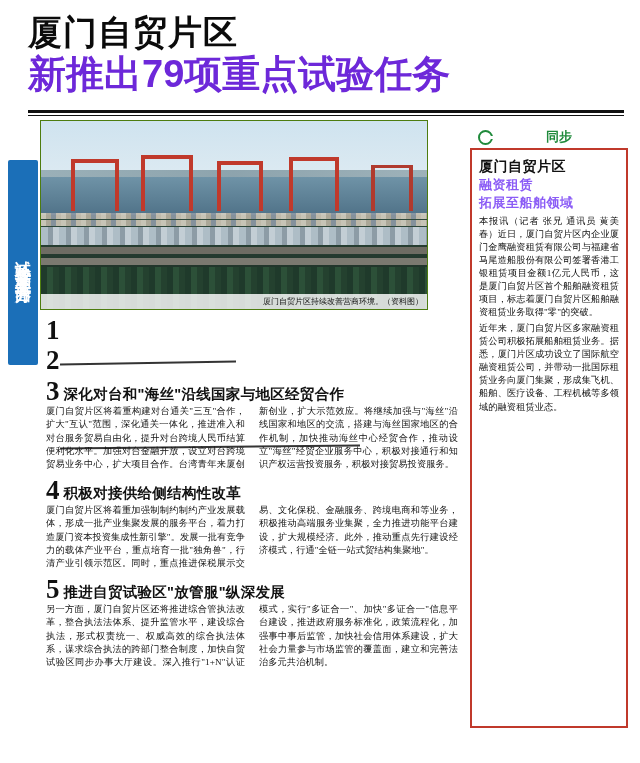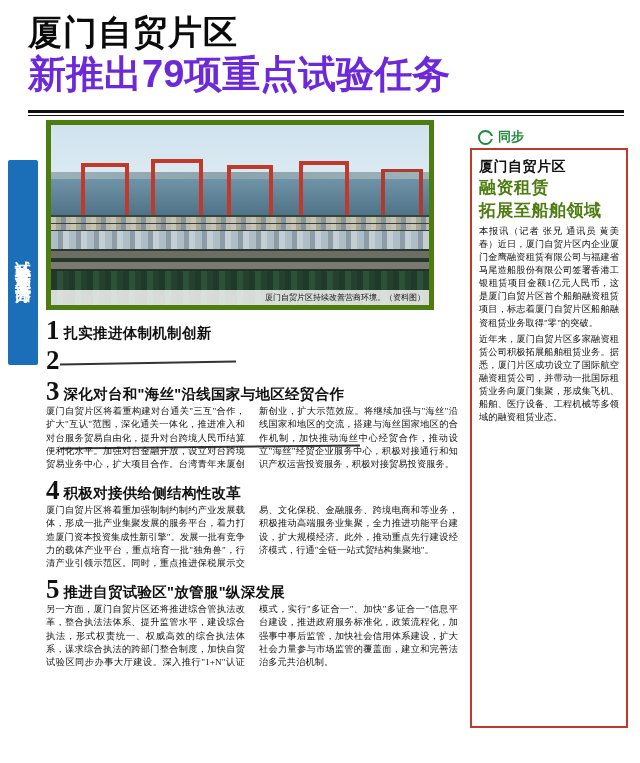--- a/index.html
+++ b/index.html
@@ -60,24 +60,24 @@
     font-family:"Liberation Sans", sans-serif;
     font-weight:bold;
     font-size:16px;
     letter-spacing:3px;
     line-height:1;
   }
 
   
   .photo-wrap {
     position:absolute;
-    left:46px; top:120px;
+    left:40px; top:120px;
     width:388px; height:190px;
     overflow:hidden;
-    border:5px solid #4d7c0f;
+    border:1px solid #4d7c0f;
   }
   .sky {
     position:absolute; left:0; top:0; width:100%; height:46%;
     background:linear-gradient(#cfe3ef, #e4eef3);
   }
   .water {
     position:absolute; left:0; top:30%; width:100%; height:22%;
     background:linear-gradient(#6f93a7, #4d6f85);
   }
   .land {
@@ -136,21 +136,21 @@
     border:2px solid #1f8a3b;
     position:relative;
   }
   .sync-icon:after {
     content:"";
     position:absolute; right:-2px; top:4px;
     width:7px; height:3px; background:#fff;
   }
   .sync-text {
     font-family:Liberation Sans, sans-serif;
-    font-size:13px; color:#1f8a3b; font-weight:bold;
+    font-size:13px; color:#1f8a3b; font-weight:bold;margin-left:48px;
   }
 
   
   .sidebar {
     position:absolute;
     left:470px; top:148px;
     width:158px; height:580px;
     border:2px solid #c0392b;
     padding:7px 7px 6px 7px;
     background:#fff;
@@ -159,23 +159,23 @@
     font-family:"Liberation Sans", sans-serif;
     font-weight:bold;
     font-size:14px;
     line-height:1.35;
     color:#111;
     letter-spacing:0.5px;
   }
   .sb-sub {
     font-family:"Liberation Sans", sans-serif;
     font-weight:bold;
-    font-size:17px;
+    font-size:13px;
     line-height:1.3;
-    color:#4d7c0f;
+    color:#8b5cf6;
     margin-top:1px;
     letter-spacing:0.5px;
   }
   .sb-body {
     margin-top:3px;
     font-size:9.2px;
     line-height:1.42;
     text-align:justify;
     color:#111;
     letter-spacing:0.1px;
@@ -288,21 +288,20 @@
       <p>本报讯（记者 张兄 通讯员 黄美春）近日，厦门自贸片区内企业厦门金鹰融资租赁有限公司与福建省马尾造船股份有限公司签署香港工银租赁项目金额1亿元人民币，这是厦门自贸片区首个船舶融资租赁项目，标志着厦门自贸片区船舶融资租赁业务取得"零"的突破。</p>
       <p>近年来，厦门自贸片区多家融资租赁公司积极拓展船舶租赁业务。据悉，厦门片区成功设立了国际航空融资租赁公司，并带动一批国际租赁业务向厦门集聚，形成集飞机、船舶、医疗设备、工程机械等多领域的融资租赁业态。</p>
     </div>
   </div>
 
   <div class="article">
 
     <div class="sec">
       <div class="sec-head">
         <div class="sec-num">1</div>
-        <div class="sec-title">扎实推进体制机制创新</div>
       </div>
     </div>
 
     <div class="sec">
       <div class="sec-head">
         <div class="sec-num">2</div>
       </div>
     </div>
 
     <div class="sec">

